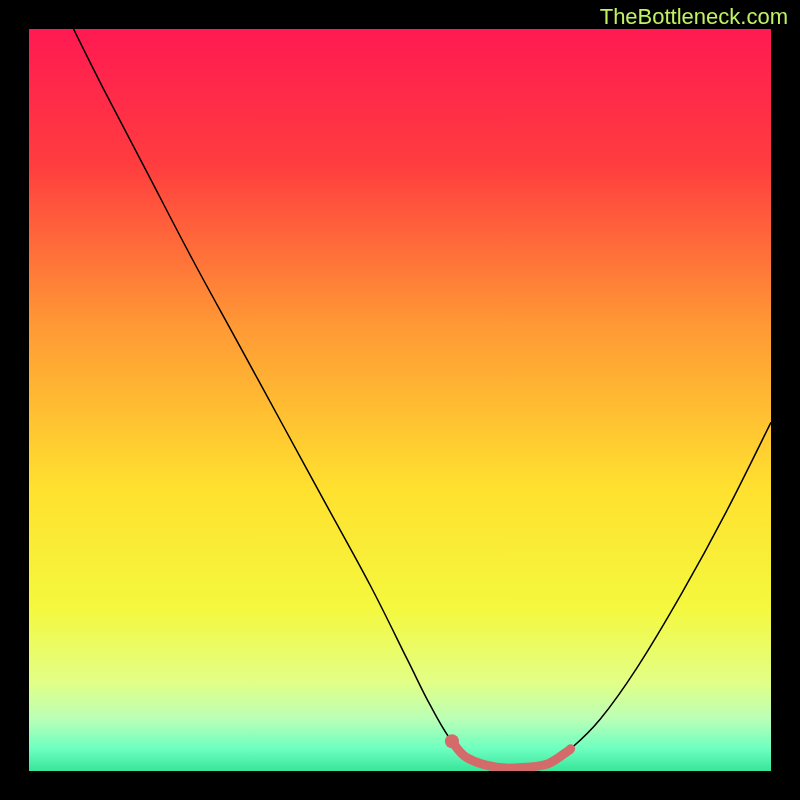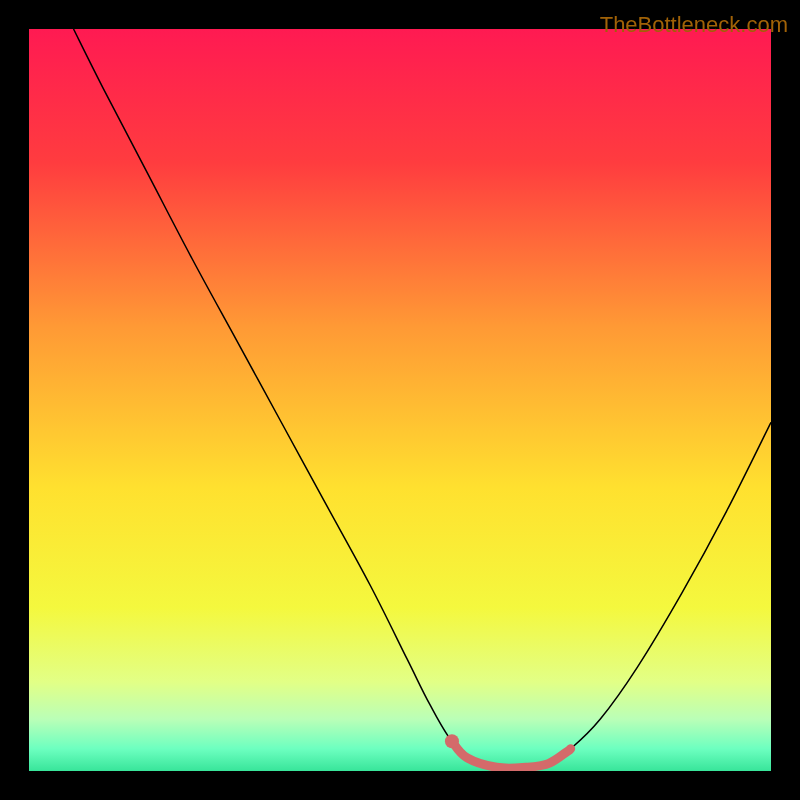--- a/index.html
+++ b/index.html
@@ -8,25 +8,24 @@
     width: 800px;
     height: 800px;
     overflow: hidden;
     position: relative;
     font-family: Arial, Helvetica, sans-serif;
   }
   .watermark {
     position: absolute;
     top: 4px;
     right: 12px;
-    color: #a16207;
+    color: #bef264;
     font-size: 22px;
     font-weight: 500;
     z-index: 10;
-    margin-top: 8px;
   }
   .plot {
     position: absolute;
     left: 29px;
     top: 29px;
     width: 742px;
     height: 742px;
   }
   .plot svg {
     width: 100%;

